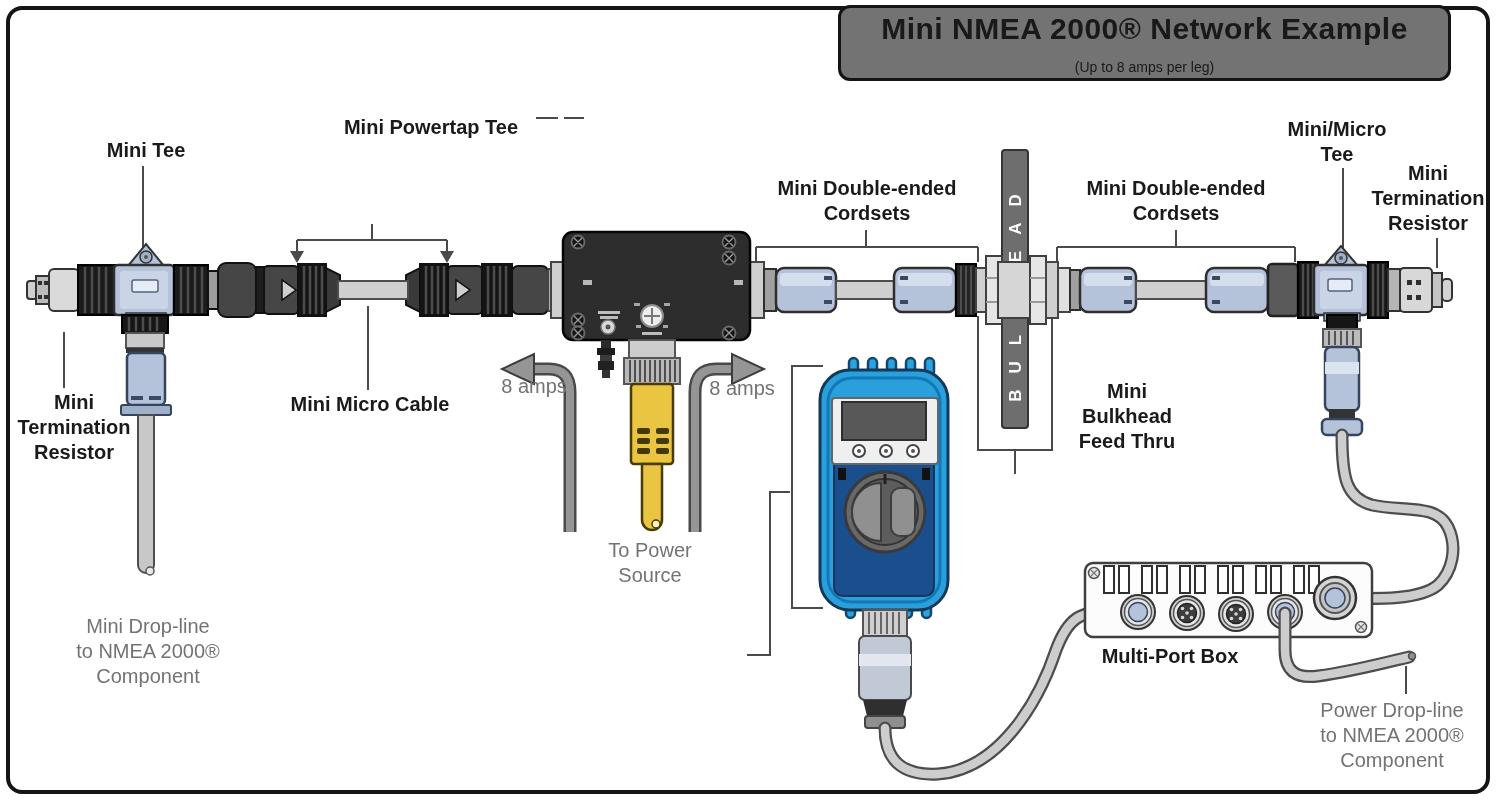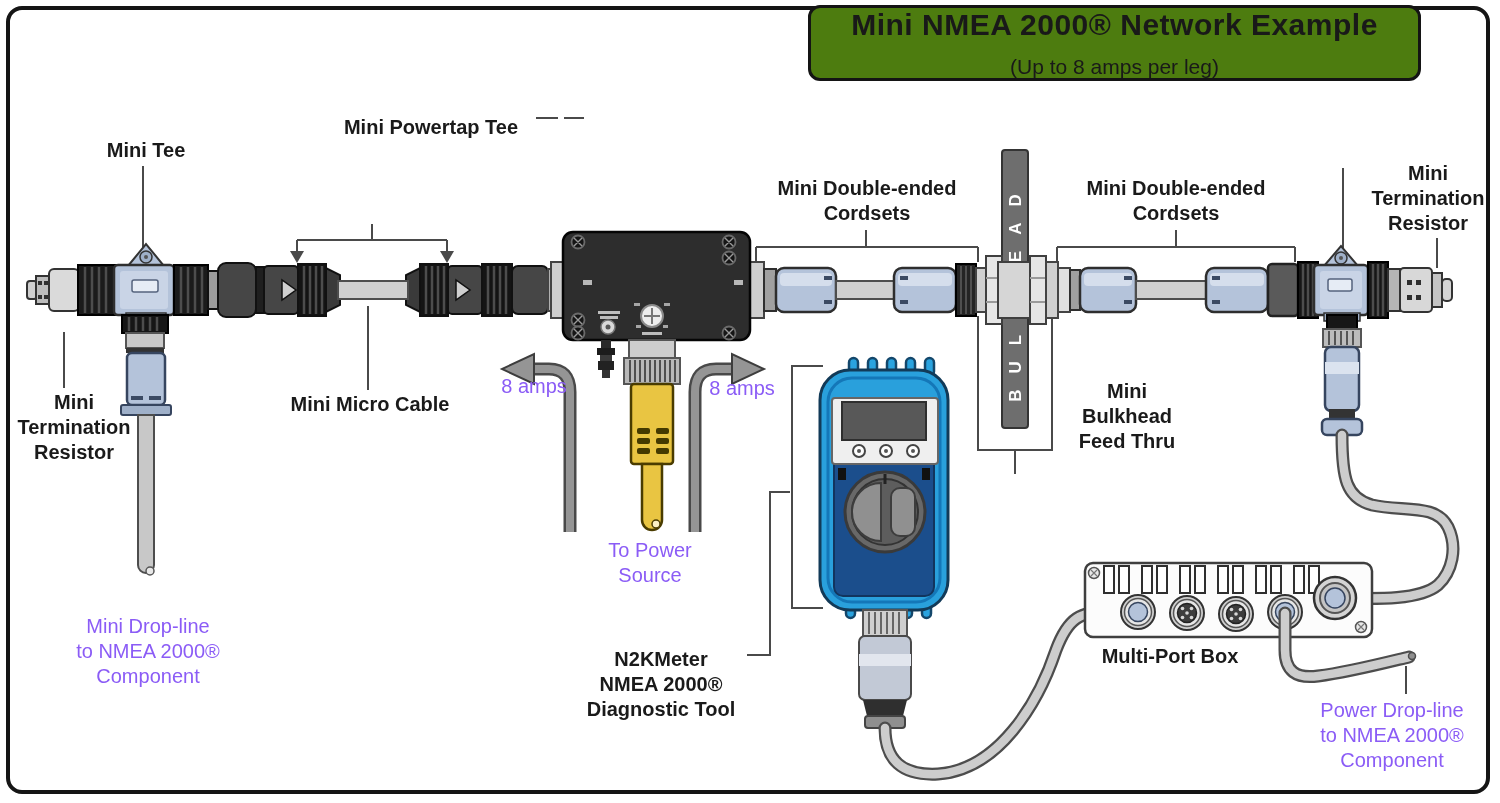--- a/index.html
+++ b/index.html
@@ -1,27 +1,27 @@
 <!DOCTYPE html>
 <html><head>
 <meta charset="utf-8">
 <style>
   html,body{margin:0;padding:0;background:#fff;}
   .stage{position:relative;width:1500px;height:803px;background:#ffffff;overflow:hidden;
          font-family:"Liberation Sans",sans-serif;color:#191919;}
   .frame{position:absolute;left:6px;top:6px;width:1484px;height:788px;border:4px solid #151515;
          border-radius:16px;box-sizing:border-box;}
-  .titlebox{position:absolute;left:808px;top:5px;width:613px;height:76px;background:#4d7c0f;
+  .titlebox{position:absolute;left:838px;top:5px;width:613px;height:76px;background:#737373;
             border:3px solid #141414;border-radius:12px;box-sizing:border-box;
             display:flex;flex-direction:column;align-items:center;justify-content:center;}
   .titlebox .t1{font-size:30px;font-weight:bold;letter-spacing:0.5px;}
-  .titlebox .t2{font-size:21px;margin-top:13px;}
+  .titlebox .t2{font-size:14px;margin-top:13px;}
   .lbl{position:absolute;transform:translateX(-50%);font-weight:bold;font-size:20px;
        white-space:nowrap;text-align:center;line-height:25px;color:#1a1a1a;}
-  .reg{font-weight:normal;font-size:20px;color:#8b5cf6;}
+  .reg{font-weight:normal;font-size:20px;color:#737373;}
   svg{position:absolute;left:0;top:0;}
 </style>
 </head>
 <body>
 
 <div class="stage">
   <div class="frame"></div>
 
   <svg width="1500" height="803" viewBox="0 0 1500 803">
 
@@ -367,20 +367,24 @@
   <div class="lbl" style="left:867px;top:176px">
     <div>Mini Double-ended</div>
     <div>Cordsets</div>
   </div>
 
   <div class="lbl" style="left:1176px;top:176px">
     <div>Mini Double-ended</div>
     <div>Cordsets</div>
   </div>
 
+  <div class="lbl" style="left:1337px;top:117px">
+    <div>Mini/Micro</div>
+    <div>Tee</div>
+  </div>
 
   <div class="lbl" style="left:1428px;top:161px">
     <div>Mini</div>
     <div>Termination</div>
     <div>Resistor</div>
   </div>
 
   <div class="lbl" style="left:74px;top:390px">
     <div>Mini</div>
     <div>Termination</div>
@@ -396,25 +400,20 @@
     <div>To Power</div>
     <div>Source</div>
   </div>
 
   <div class="lbl reg" style="left:148px;top:614px">
     <div>Mini Drop-line</div>
     <div>to NMEA 2000®</div>
     <div>Component</div>
   </div>
 
-  <div class="lbl" style="left:661px;top:647px">
-    <div>N2KMeter</div>
-    <div>NMEA 2000®</div>
-    <div>Diagnostic Tool</div>
-  </div>
 
   <div class="lbl" style="left:1127px;top:379px">
     <div>Mini</div>
     <div>Bulkhead</div>
     <div>Feed Thru</div>
   </div>
 
   <div class="lbl" style="left:1170px;top:644px">Multi-Port Box</div>
 
   <div class="lbl reg" style="left:1392px;top:698px">

